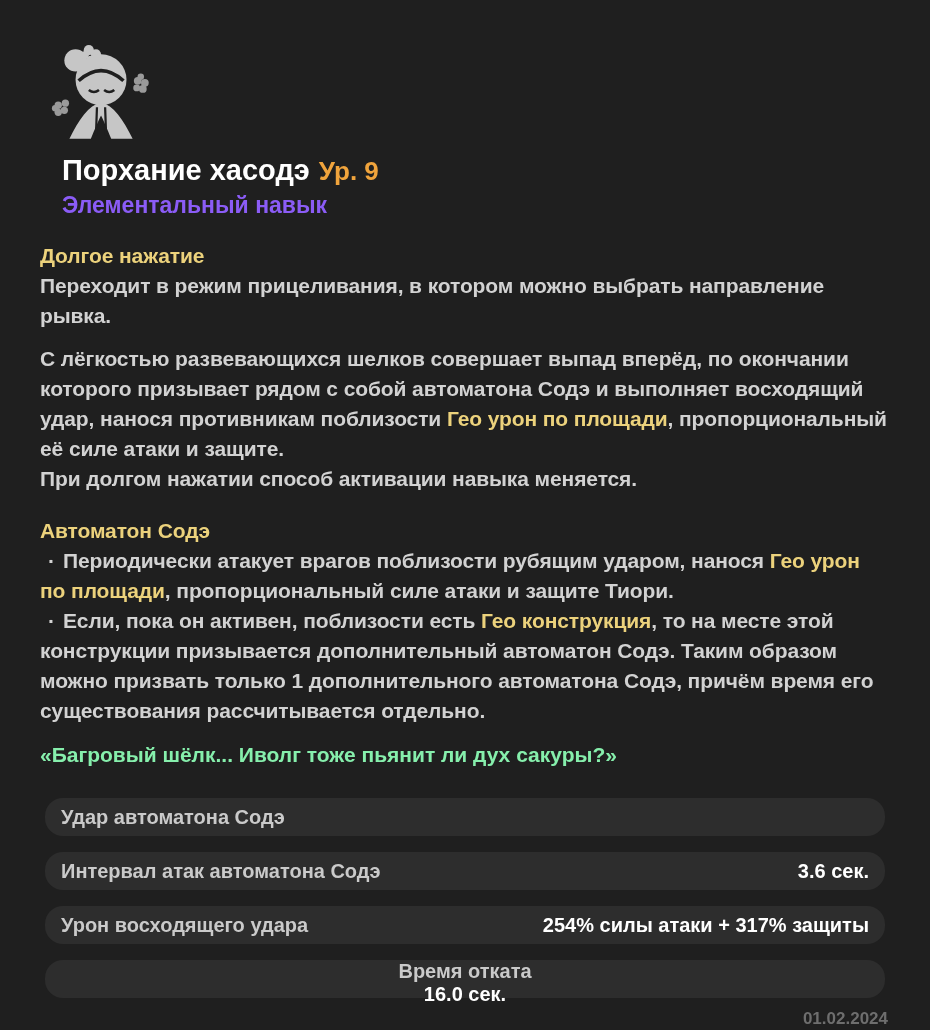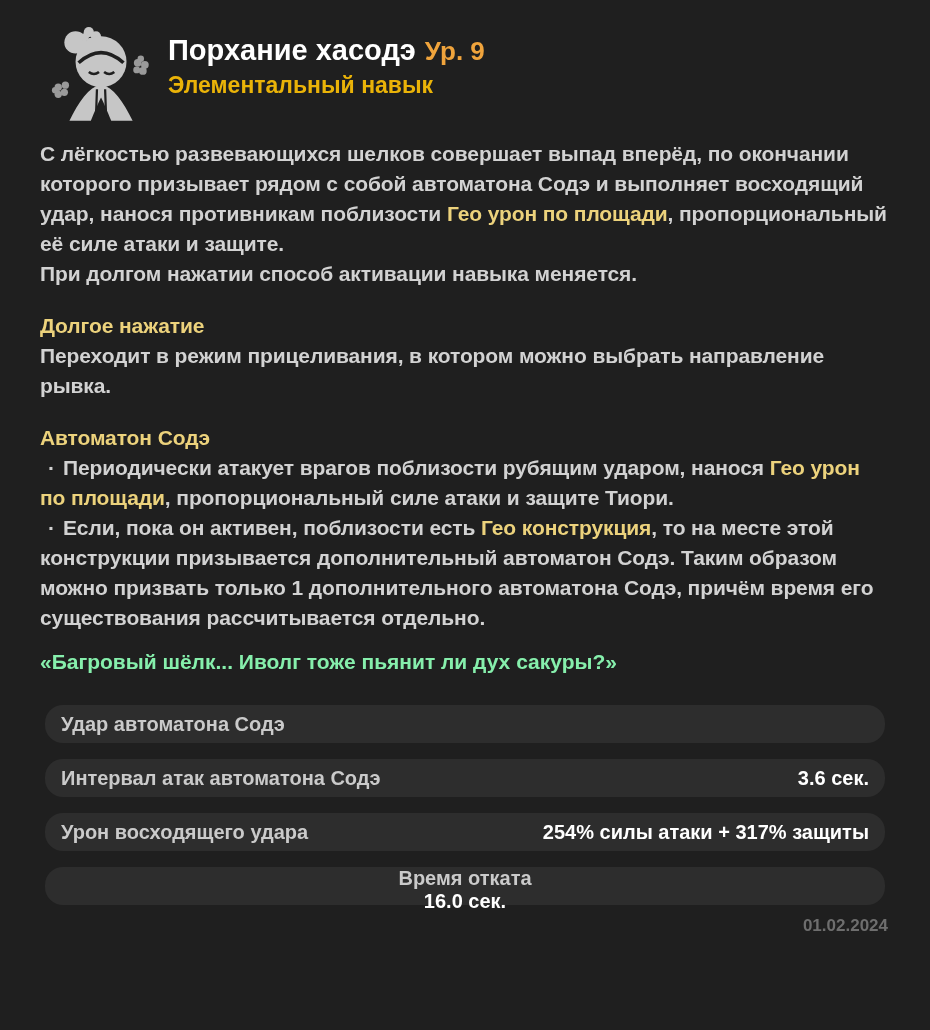--- a/index.html
+++ b/index.html
@@ -7,26 +7,26 @@
     width:930px; height:1030px;
     background:#1f1f1f;
     color:#d2d2d2;
     font-family:"Liberation Sans", sans-serif;
     font-weight:700;
     overflow:hidden;
   }
   .page { padding:0 40px; box-sizing:border-box; width:930px; }
 
   
-  .header { display:flex; align-items:flex-start; padding-top:24px; margin-left:6px; }
+  .header { display:flex; align-items:flex-start; padding-top:42px; margin-left:6px;flex-direction:column; }
   .icon-wrap { width:106px; height:102px; flex:none; }
   .titles { margin-left:16px; padding-top:10px; }
   .title-line { font-size:29px; line-height:32px; color:#ffffff; white-space:nowrap; }
   .level { color:#f0a43c; font-size:26px; margin-left:9px; }
-  .subtitle { font-size:23px; color:#eab308; margin-top:5px; }
+  .subtitle { font-size:23px; color:#8b5cf6; margin-top:5px; }
 
   
   .body-text { font-size:21px; line-height:30px; letter-spacing:-0.1px; }
   .p1 { margin-top:13px; }
   .sec { margin-top:22px; }
   .heading { color:#ecd27c; }
   .hl { color:#ecd27c; }
   .marker { padding:0 8px 0 8px; }
   .quote { color:#86efac; margin-top:14px; font-size:21px; line-height:30px; }
 
@@ -89,28 +89,28 @@
       </svg>
     </div>
     <div class="titles">
       <div class="title-line">
         <span>Порхание хасодэ</span><span class="level">Ур. 9</span>
       </div>
       <div class="subtitle">Элементальный навык</div>
     </div>
   </div>
 
+  <div class="body-text sec">
+    <div class="heading">Долгое нажатие</div>
+    <div>Переходит в режим прицеливания, в котором можно выбрать направление рывка.</div>
+  </div>
+
   <div class="body-text p1">
     <span>С лёгкостью развевающихся шелков совершает выпад вперёд, по окончании которого призывает рядом с собой автоматона Содэ и выполняет восходящий удар, нанося противникам поблизости </span><span class="hl">Гео урон по площади</span><span>, пропорциональный её силе атаки и защите.</span>
     <div>При долгом нажатии способ активации навыка меняется.</div>
-  </div>
-
-  <div class="body-text sec">
-    <div class="heading">Долгое нажатие</div>
-    <div>Переходит в режим прицеливания, в котором можно выбрать направление рывка.</div>
   </div>
 
   <div class="body-text sec">
     <div class="heading">Автоматон Содэ</div>
     <div>
       <span class="marker">·</span><span>Периодически атакует врагов поблизости рубящим ударом, нанося </span><span class="hl">Гео урон по площади</span><span>, пропорциональный силе атаки и защите Тиори.</span>
     </div>
     <div>
       <span class="marker">·</span><span>Если, пока он активен, поблизости есть </span><span class="hl">Гео конструкция</span><span>, то на месте этой конструкции призывается дополнительный автоматон Содэ. Таким образом можно призвать только 1 дополнительного автоматона Содэ, причём время его существования рассчитывается отдельно.</span>
     </div>

